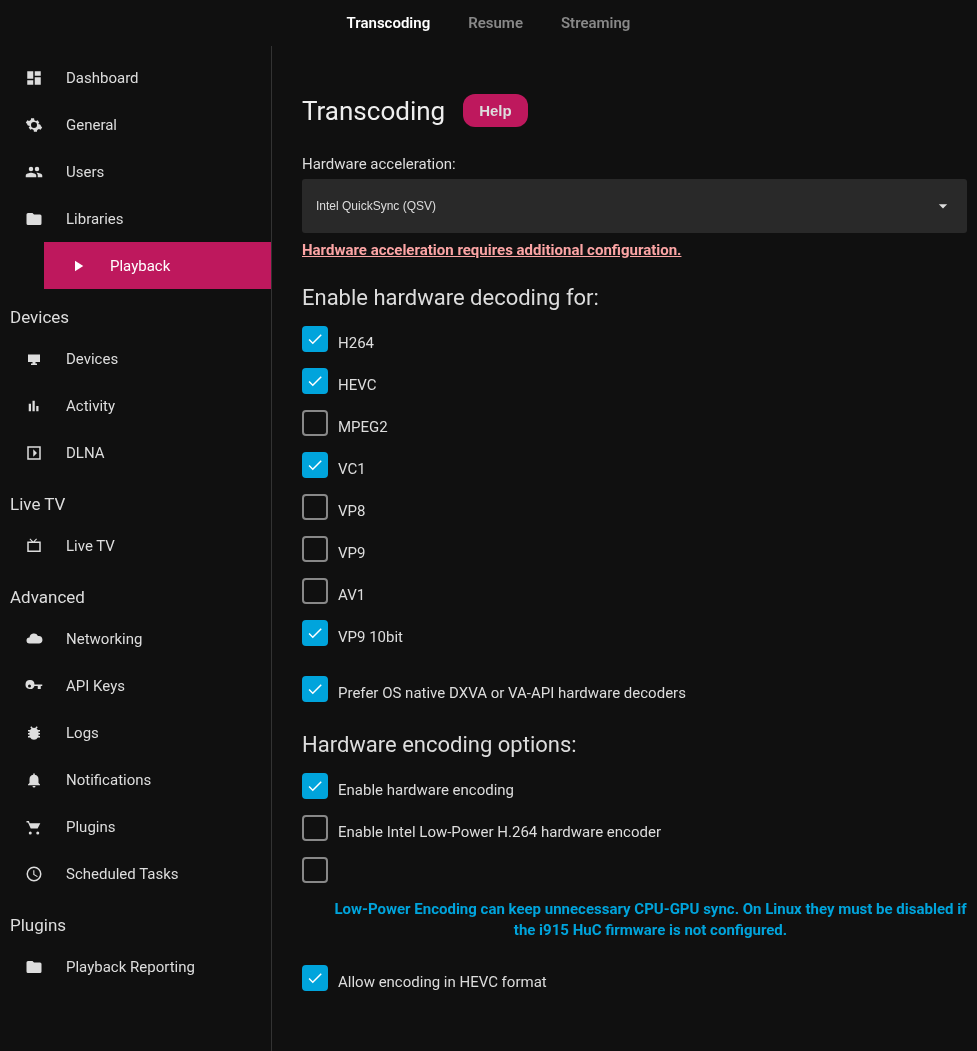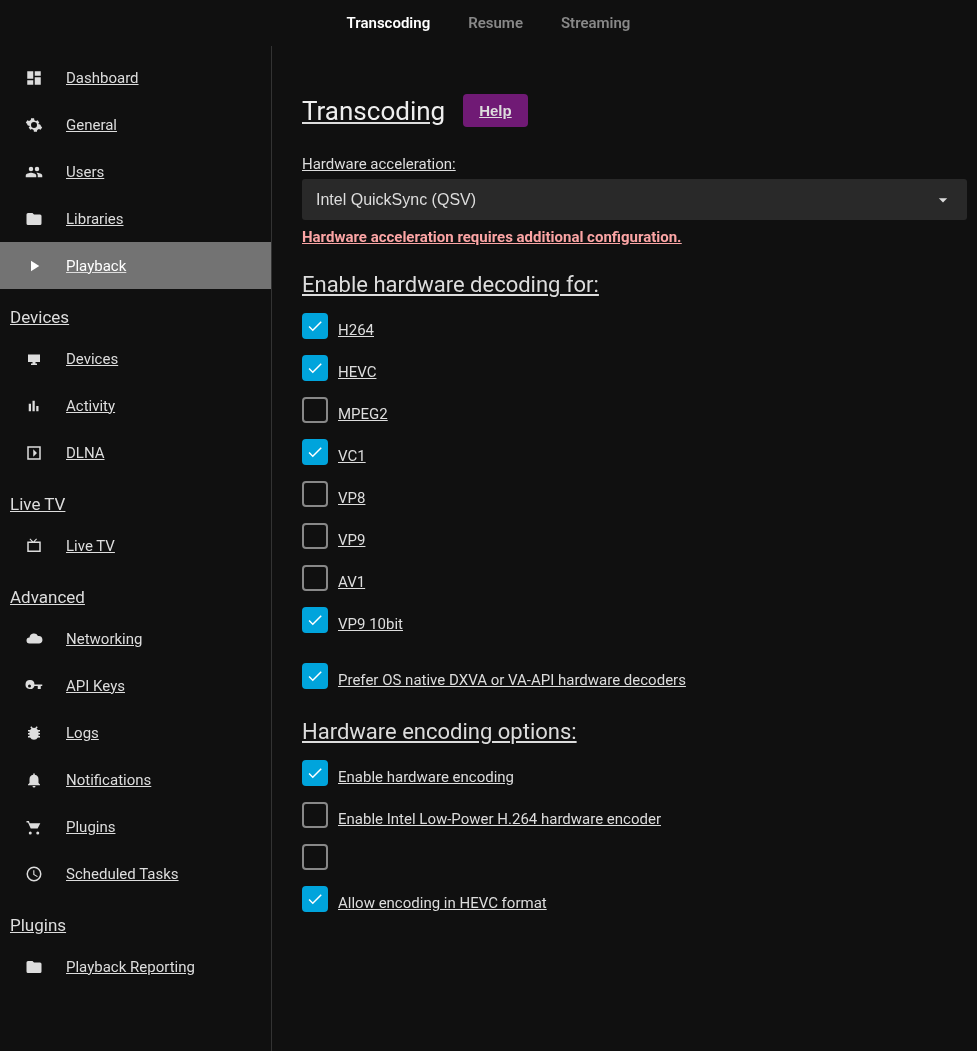--- a/index.html
+++ b/index.html
@@ -20,39 +20,40 @@
   justify-content: center;
   gap: 38px;
 }
 .tab {
   color: #888;
   font-size: 15px;
   cursor: pointer;
   font-weight: 600;
 }
 .tab.active { color: #fff; }
-.layout { display: flex; height: calc(100% - 46px); text-decoration: underline; }
+.layout { display: flex; height: calc(100% - 46px); }
 .sidebar {
   width: 272px;
   background: #101010;
   border-right: 1px solid #333;
   padding-top: 8px;
   overflow-y: auto;
 }
 .nav-item {
   display: flex;
   align-items: center;
   height: 47px;
   padding-left: 24px;
   cursor: pointer;
   color: #ddd;
 }
 .nav-item.active {
-  background: #737373;
+  background: #be185d;
   color: #fff;
+  margin-left: 44px;
 }
 .nav-icon {
   width: 20px;
   height: 20px;
   margin-right: 22px;
   display: flex;
   align-items: center;
   justify-content: center;
   fill: currentColor;
 }
@@ -72,45 +73,45 @@
   align-items: center;
   gap: 18px;
   margin-bottom: 28px;
 }
 .page-title {
   font-size: 26px;
   font-weight: 400;
   color: #eee;
 }
 .help-btn {
-  background: #701a75;
+  background: #be185d;
   border: none;
   color: #ddd;
   padding: 8px 16px;
   font-size: 15px;
-  border-radius: 4px;
+  border-radius: 12px;
   cursor: pointer;
   font-weight: 600;
 }
 .field-label {
   color: #ddd;
   font-size: 15px;
   margin-bottom: 6px;
 }
 .select-wrap {
   position: relative;
   margin-bottom: 8px;
 }
 .select {
   width: 100%;
   background: #292929;
   border: none;
   color: #ddd;
-  padding: 12px 14px;
-  font-size: 16px;
+  padding: 20px 14px;
+  font-size: 12px;
   border-radius: 3px;
   appearance: none;
   cursor: pointer;
 }
 .select-arrow {
   position: absolute;
   right: 14px;
   top: 50%;
   transform: translateY(-50%);
   pointer-events: none;
@@ -398,20 +399,21 @@
           <span class="cbx-label">Enable hardware encoding</span>
         </div>
         <div class="checkbox-row">
           <div class="cbx"></div>
           <span class="cbx-label">Enable Intel Low-Power H.264 hardware encoder</span>
         </div>
         <div class="checkbox-row">
           <div class="cbx"></div>
         </div>
       </div>
+    <div class="info-text">Low-Power Encoding can keep unnecessary CPU-GPU sync. On Linux they must be disabled if the i915 HuC firmware is not configured.</div>
 
     <div id="allowhevc">
         <div class="checkbox-row">
           <div class="cbx checked">
             <svg viewBox="0 0 24 24">
               <path d="M9 16.2L4.8 12l-1.4 1.4L9 19 21 7l-1.4-1.4L9 16.2z"></path>
             </svg>
           </div>
           <span class="cbx-label">Allow encoding in HEVC format</span>
         </div>

